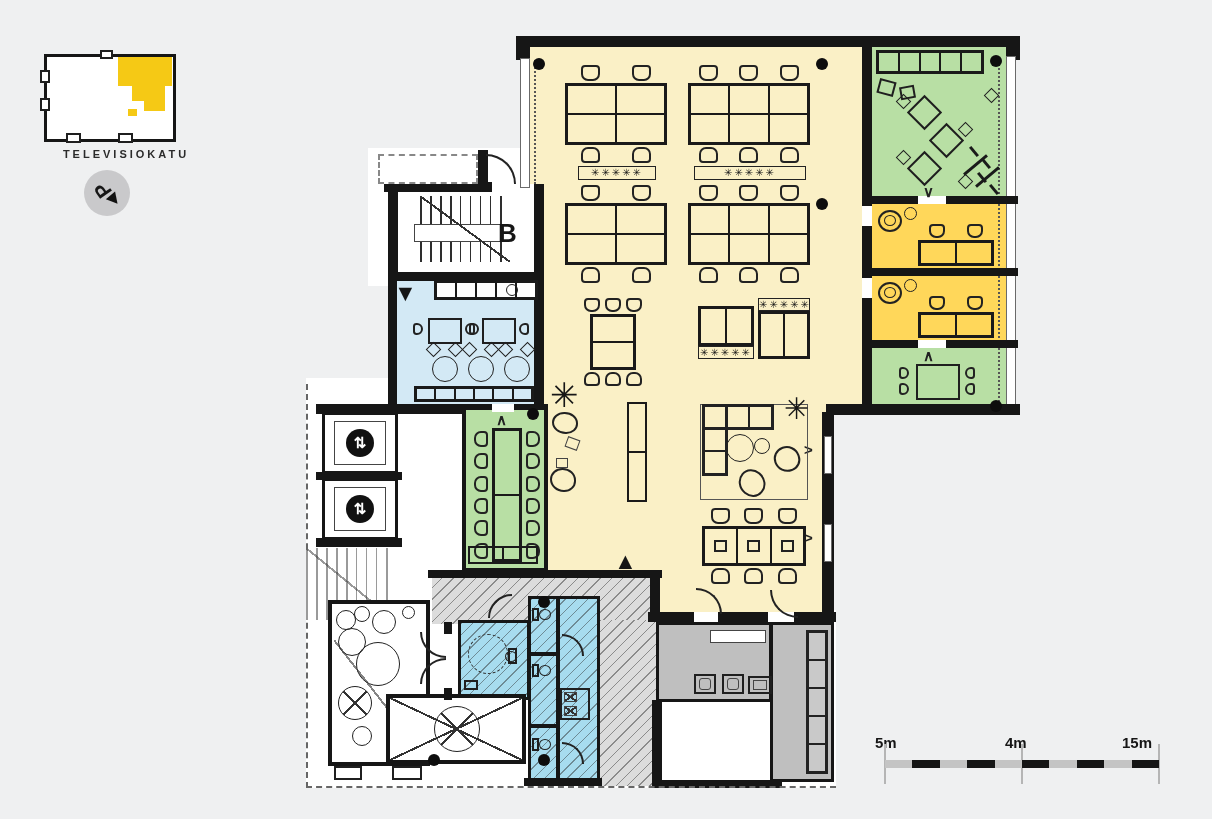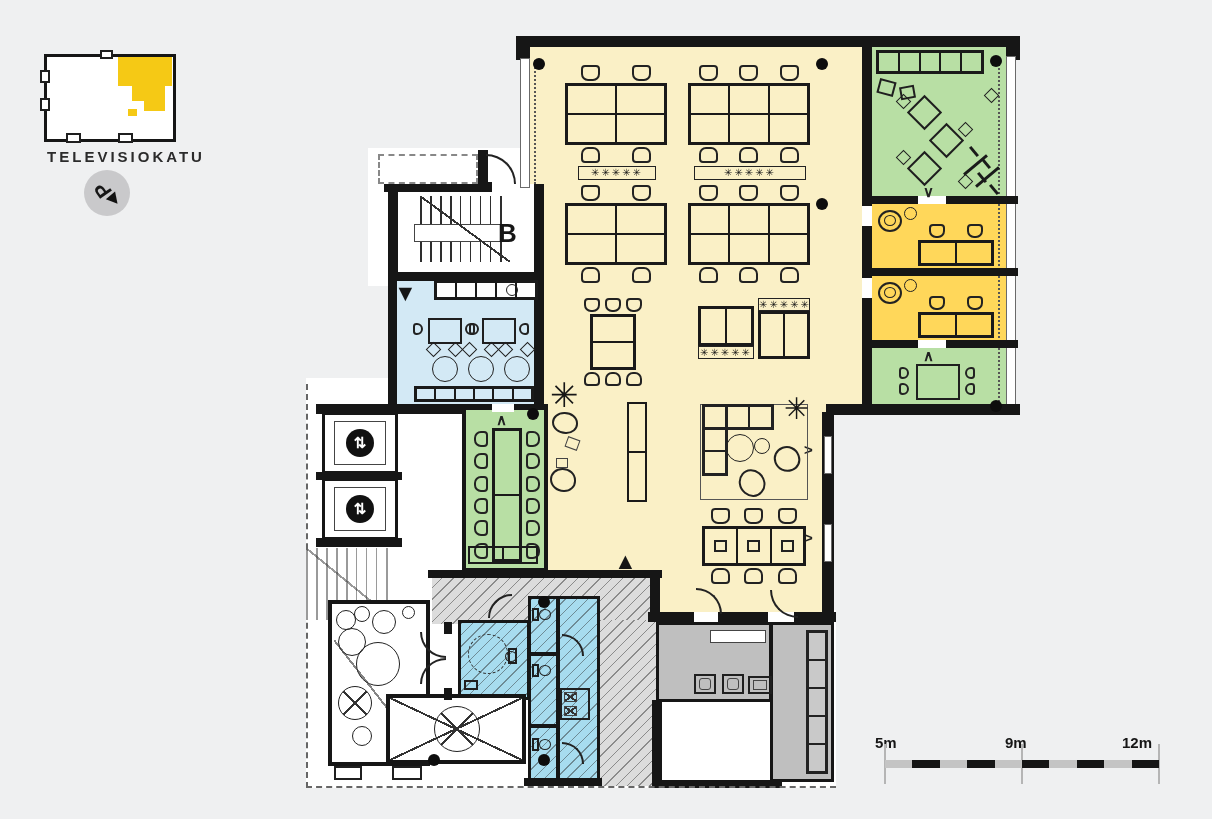--- a/index.html
+++ b/index.html
@@ -52,21 +52,21 @@
   .blob{border:2px solid #222;border-radius:48% 52% 46% 54%}
   .lockers{display:grid;border:2px solid #222;background:#c9c9c9}
   .lockers i{border:1px solid #222}
   .sofa{border:2px solid #222;display:grid}
   .sofa i{border:1px solid #222}
   .elev{background:#111;color:#fff;border-radius:50%;display:flex;align-items:center;justify-content:center;font-size:15px;font-weight:bold}
   .bar{background:#1a1a1a}
   .tick{background:#b5b5b5}
   .stair-label{font-weight:bold;font-size:26px}
   .scale-label{font-weight:bold;font-size:15px}
-  .street{font-weight:bold;font-size:15px;letter-spacing:3px;color:#2b2b2b}
+  .street{font-weight:bold;font-size:11px;letter-spacing:3px;color:#2b2b2b}
   .north{background:#c9c9cb;border-radius:50%}
   .north span{position:absolute;left:12px;top:8px;font-weight:bold;font-size:21px;transform:rotate(-125deg);display:block}
   .ntri{position:absolute;width:0;height:0;border-left:6px solid transparent;border-right:6px solid transparent;border-bottom:11px solid #111;transform:rotate(140deg)}
   .swing{font-size:15px;font-weight:bold;color:#222}
 </style>
 </head>
 <body>
 
 <div class="canvas">
 
@@ -500,20 +500,20 @@
   <div class="abs dot" style="left:816px;top:58px;width:12px;height:12px"></div>
   <div class="abs dot" style="left:990px;top:55px;width:12px;height:12px"></div>
   <div class="abs dot" style="left:816px;top:198px;width:12px;height:12px"></div>
   <div class="abs dot" style="left:990px;top:400px;width:12px;height:12px"></div>
   <div class="abs dot" style="left:527px;top:408px;width:12px;height:12px"></div>
   <div class="abs dot" style="left:538px;top:596px;width:12px;height:12px"></div>
   <div class="abs dot" style="left:538px;top:754px;width:12px;height:12px"></div>
   <div class="abs dot" style="left:428px;top:754px;width:12px;height:12px"></div>
 
   <div class="abs scale-label" style="left:875px;top:734px">5m</div>
-  <div class="abs scale-label" style="left:1005px;top:734px">9m</div>
-  <div class="abs scale-label" style="left:1122px;top:734px">12m</div>
+  <div class="abs scale-label" style="left:1005px;top:734px">4m</div>
+  <div class="abs scale-label" style="left:1122px;top:734px">15m</div>
   <div class="abs tick" style="left:884px;top:744px;width:2px;height:40px"></div>
   <div class="abs tick" style="left:1021px;top:744px;width:2px;height:40px"></div>
   <div class="abs tick" style="left:1158px;top:744px;width:2px;height:40px"></div>
   <div class="abs" style="left:885px;top:760px;width:274px;height:8px;background:repeating-linear-gradient(90deg,#c4c4c4 0 27.4px,#151515 27.4px 54.8px)"></div>
 
 </div>
 
 </body></html>

